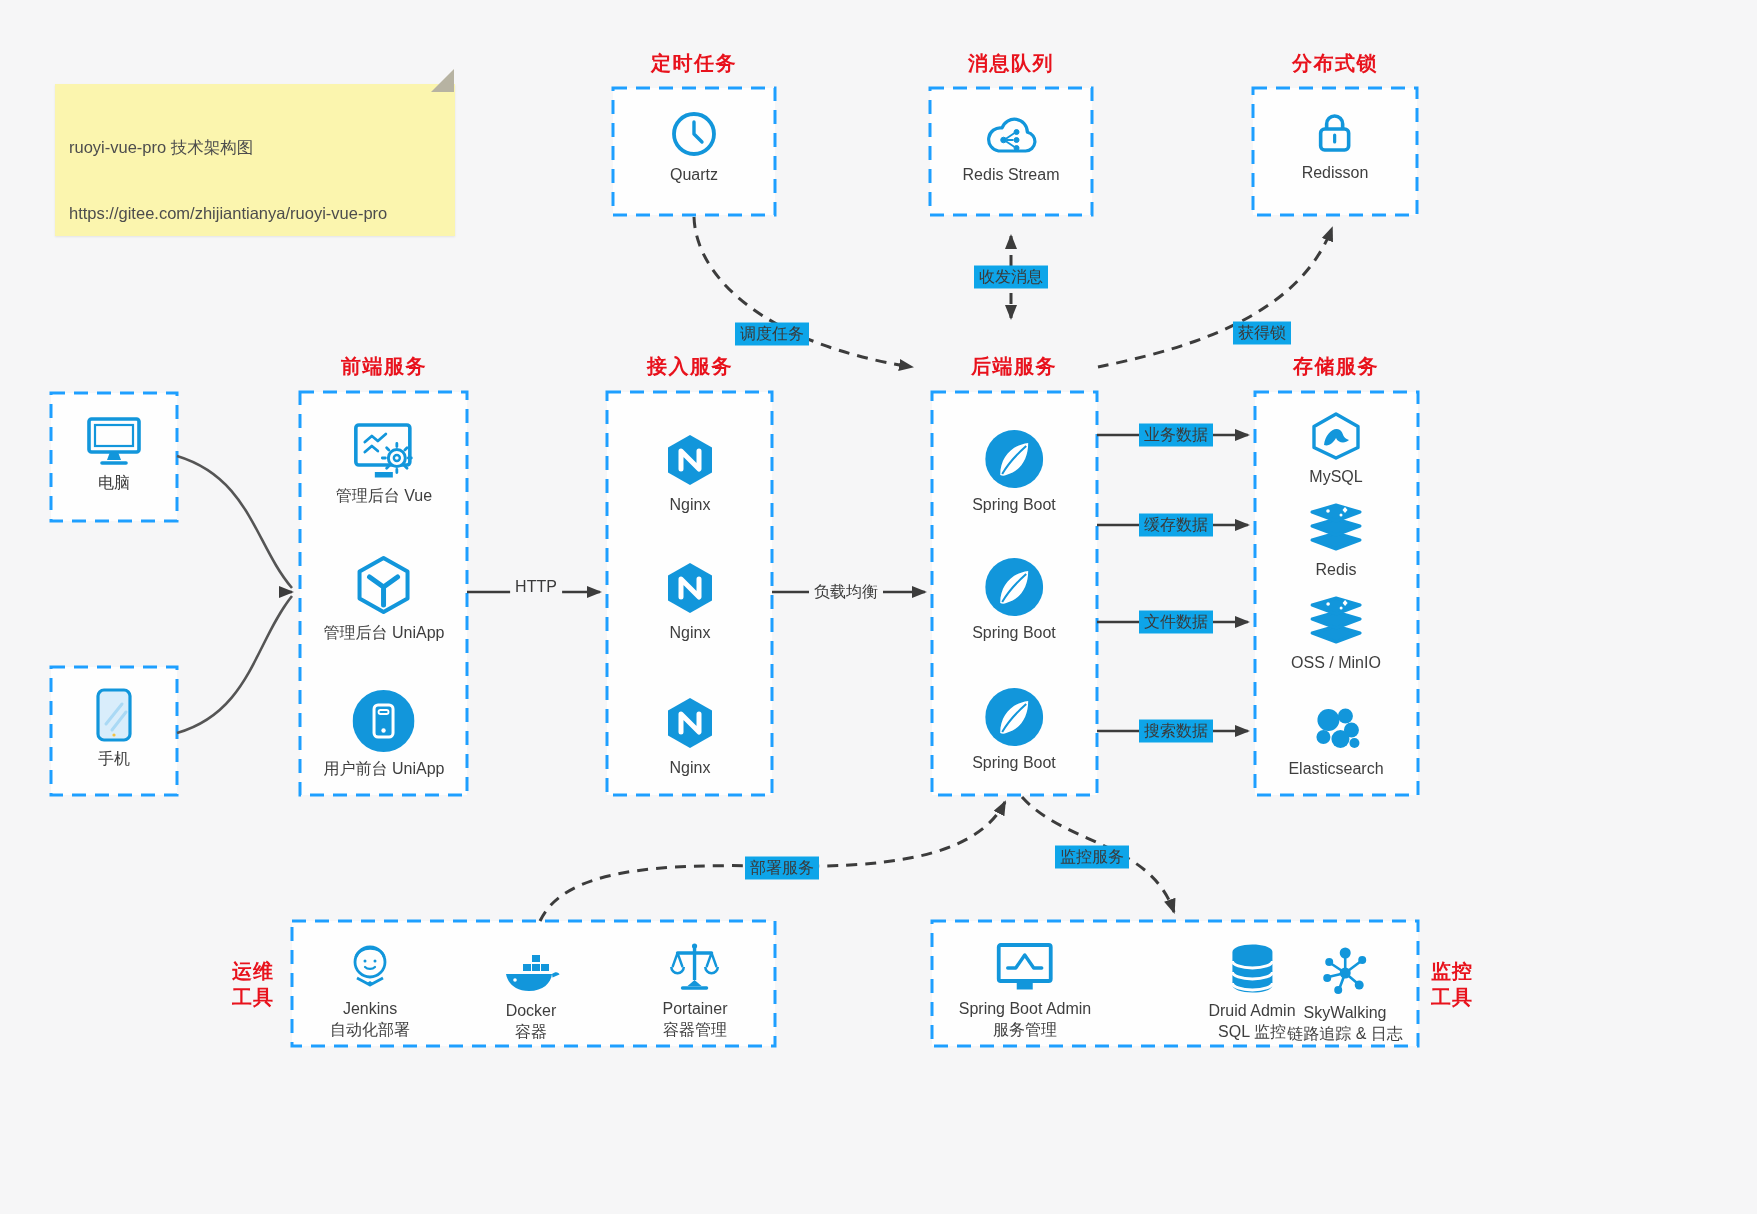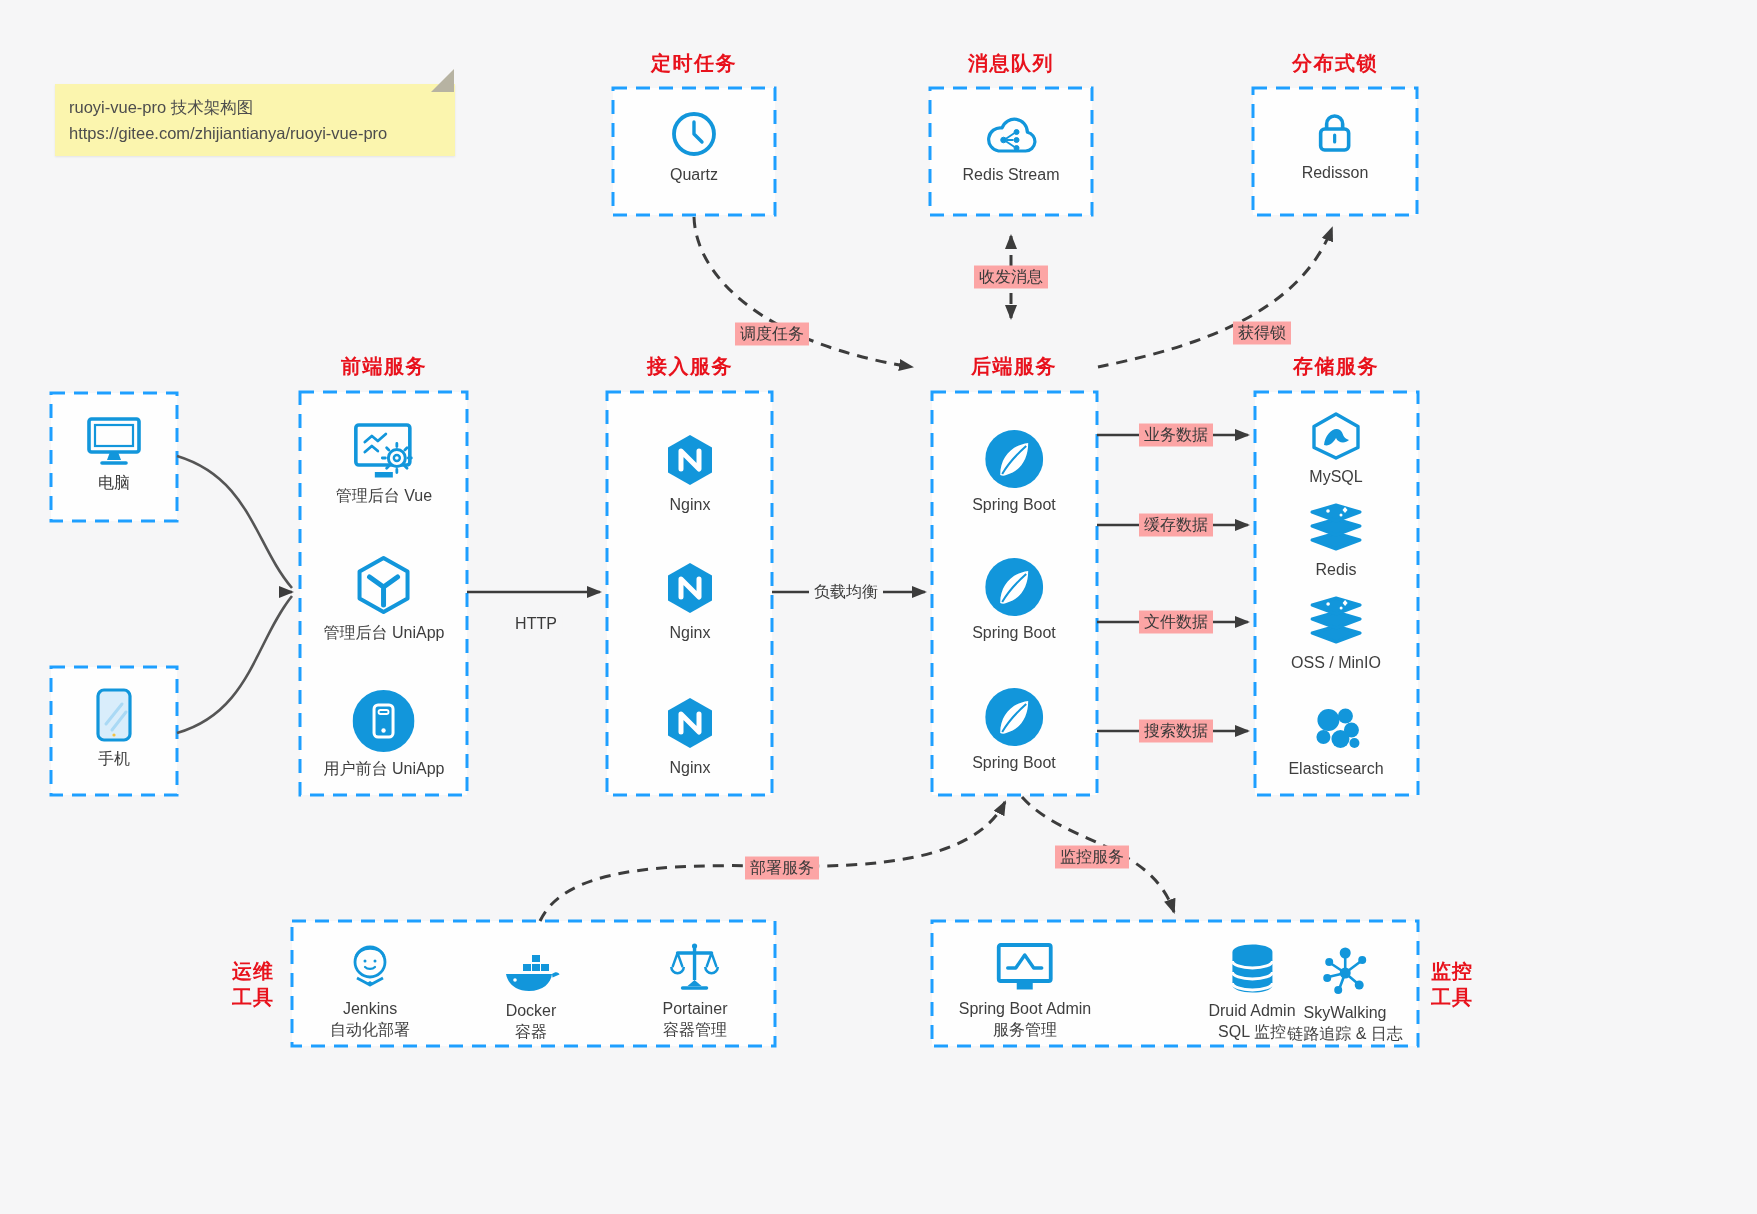--- a/index.html
+++ b/index.html
@@ -2,34 +2,34 @@
 <html><head>
 <meta charset="utf-8">
 <title>ruoyi-vue-pro 技术架构图</title>
 <style>
   html,body{margin:0;padding:0;}
   body{background:#f6f6f7;font-family:"Liberation Sans","DejaVu Sans",sans-serif;}
   #canvas{position:relative;width:1757px;height:1214px;background:#f6f6f7;overflow:hidden;}
   #wires{position:absolute;left:0;top:0;z-index:0;}
   .note{position:absolute;left:55px;top:84px;width:372px;background:#fbf5ae;padding:10px 14px;
         z-index:1;box-shadow:0 1px 2px rgba(0,0,0,.08);}
-  .note div{font-size:16.5px;line-height:26px;color:#4d4d4d;white-space:nowrap;}
+  .note div{font-size:16.5px;line-height:26px;color:#4d4d4d;white-space:nowrap;margin-top:40px;}
   .fold{position:absolute;left:431px;top:69px;width:0;height:0;z-index:2;
         border-left:23px solid transparent;border-bottom:23px solid #b7b3a2;}
   .gtitle{position:absolute;transform:translateX(-50%);color:#e8121c;font-weight:bold;
         font-size:20px;letter-spacing:1.5px;white-space:nowrap;z-index:2;text-align:center;}
   .side-lbl{position:absolute;transform:translateX(-50%);color:#e8121c;font-weight:bold;
         font-size:20px;line-height:26px;text-align:left;z-index:2;letter-spacing:1px;}
   .node{position:absolute;transform:translateX(-50%);display:flex;flex-direction:column;
         align-items:center;gap:6px;z-index:2;}
   .node svg{display:block;}
   .cap{text-align:center;}
   .cap div{font-size:16px;line-height:21px;color:#3e3e3e;white-space:nowrap;}
   .edge-lbl{position:absolute;transform:translate(-50%,-50%);font-size:16px;color:#3a3a3a;
-        background:#fca5a5;padding:1px 5px;white-space:nowrap;z-index:3;}
+        background:#0ea5e9;padding:1px 5px;white-space:nowrap;z-index:3;}
   .edge-lbl.plain{background:#f6f6f7;}
 </style>
 </head>
 <body>
 
 <div id="canvas">
 
 <svg id="wires" width="1757" height="1214" viewBox="0 0 1757 1214">
   <defs>
     <marker id="ah" viewBox="0 0 15 12" refX="13" refY="6" markerWidth="15" markerHeight="12" markerUnits="userSpaceOnUse" orient="auto-start-reverse">
@@ -401,21 +401,21 @@
           <circle cx="40" cy="41" r="4.5"></circle>
           <circle cx="43" cy="16" r="4"></circle>
     </g>
   </svg>
   <div class="cap">
     <div>SkyWalking</div>
     <div>链路追踪 &amp; 日志</div>
   </div>
 </div>
 
-<div class="edge-lbl plain" style="left:536px;top:624px">HTTP</div>
+<div class="edge-lbl plain" style="left:536px;top:587px">HTTP</div>
 <div class="edge-lbl plain" style="left:846px;top:592px">负载均衡</div>
 <div class="edge-lbl" style="left:1176px;top:435px">业务数据</div>
 <div class="edge-lbl" style="left:1176px;top:525px">缓存数据</div>
 <div class="edge-lbl" style="left:1176px;top:622px">文件数据</div>
 <div class="edge-lbl" style="left:1176px;top:731px">搜索数据</div>
 <div class="edge-lbl" style="left:772px;top:334px">调度任务</div>
 <div class="edge-lbl" style="left:1011px;top:277px">收发消息</div>
 <div class="edge-lbl" style="left:1262px;top:333px">获得锁</div>
 <div class="edge-lbl" style="left:782px;top:868px">部署服务</div>
 <div class="edge-lbl" style="left:1092px;top:857px">监控服务</div>

